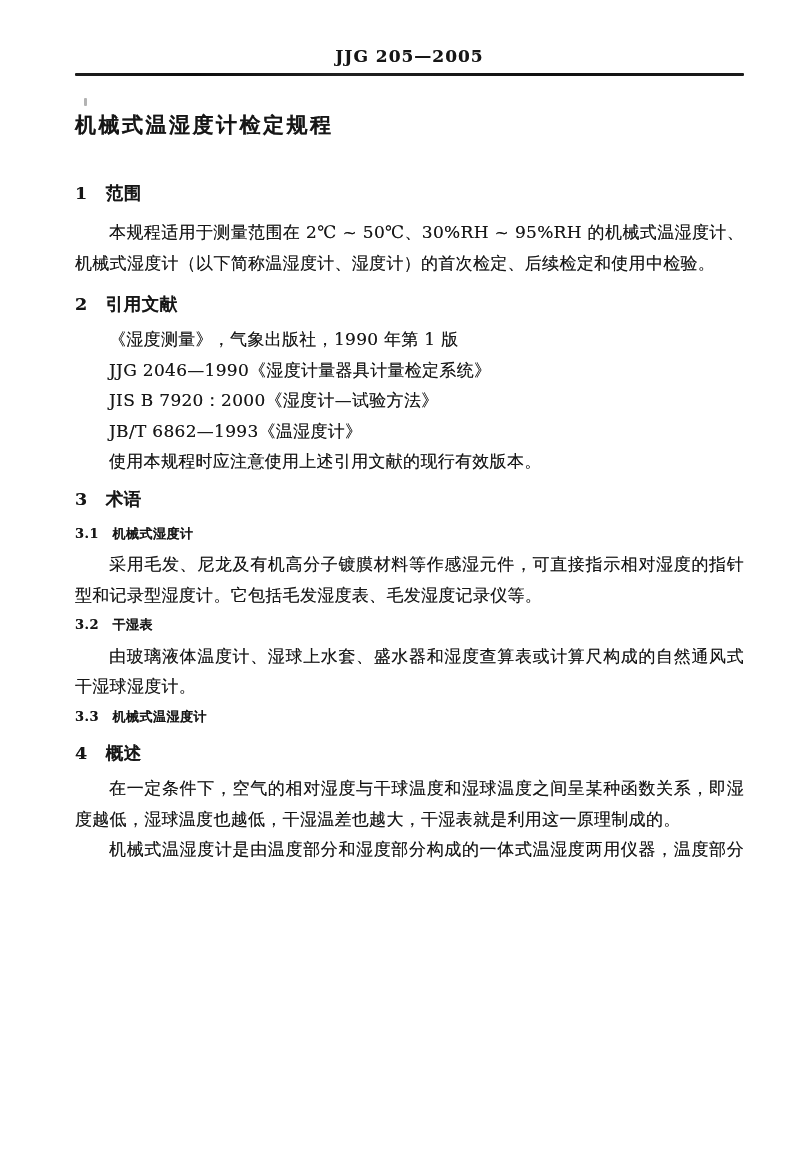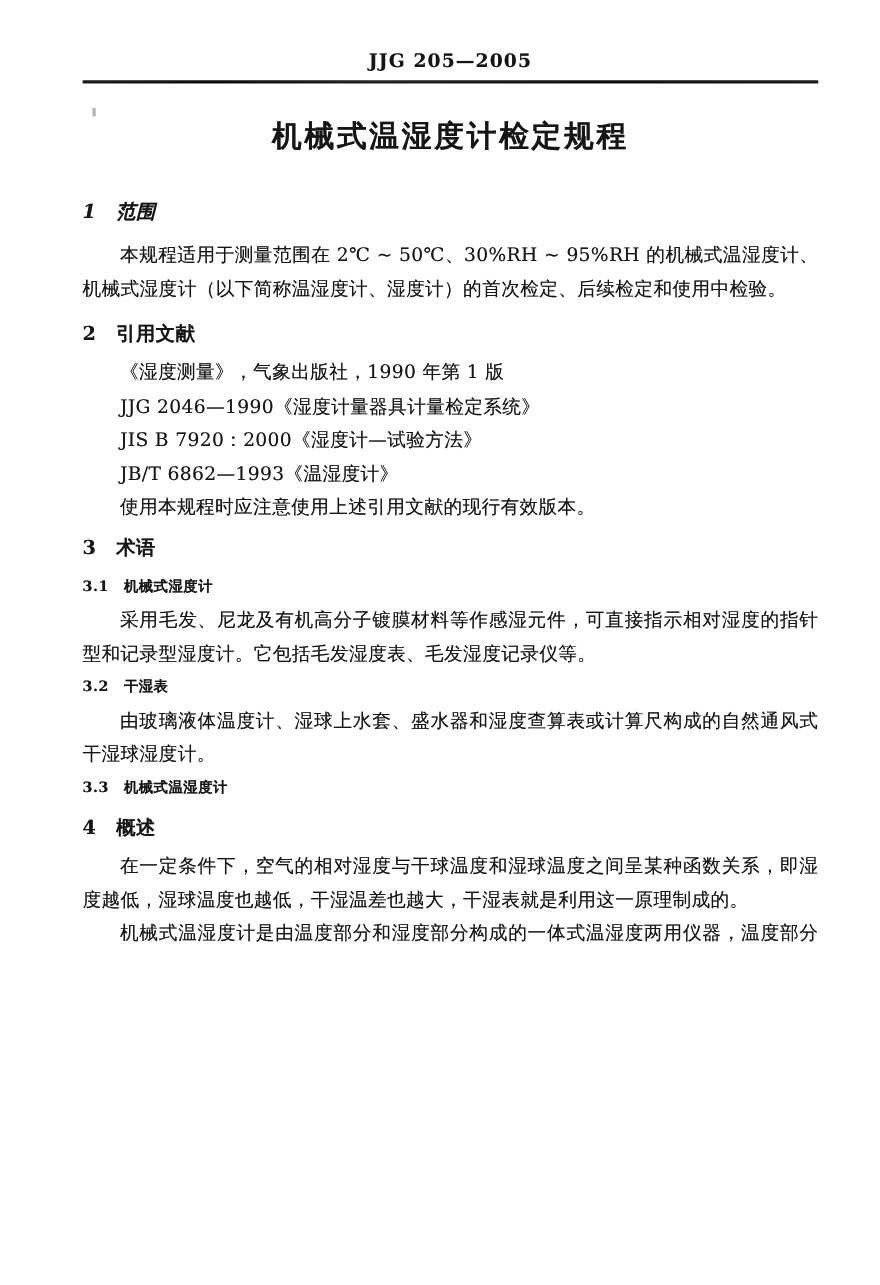--- a/index.html
+++ b/index.html
@@ -39,39 +39,39 @@
     left: 84px;
     top: 98px;
     width: 3px;
     height: 8px;
     background: #9a9a9a;
     opacity: 0.75;
     border-radius: 1px;
   }
   .doc-title {
     margin: 35px 0 0 0;
-    text-align: center;
-    font-size: 27px;
+    text-align: left;
+    font-size: 21px;
     font-weight: bold;
     letter-spacing: 2.5px;
     line-height: 28px;
   }
   section { margin: 0; }
   .sec-1 { margin-top: 39px; }
   .sec-2 { margin-top: 11px; }
   .sec-3 { margin-top: 7px; }
   .sec-4 { margin-top: 6px; }
   .sec-heading {
     margin: 0 0 5px 0;
     font-size: 17.5px;
     font-weight: bold;
     line-height: 30px;
     letter-spacing: 0.5px;
   }
-  .sec-1 .sec-heading { margin-bottom: 9px; font-style: italic; }
+  .sec-1 .sec-heading { margin-bottom: 9px; }
   .body-p {
     margin: 0;
     font-size: 17px;
     line-height: 30.5px;
     text-align: justify;
     text-indent: 2em;
     letter-spacing: 0.3px;
   }
   .ref-line {
     margin: 0;

